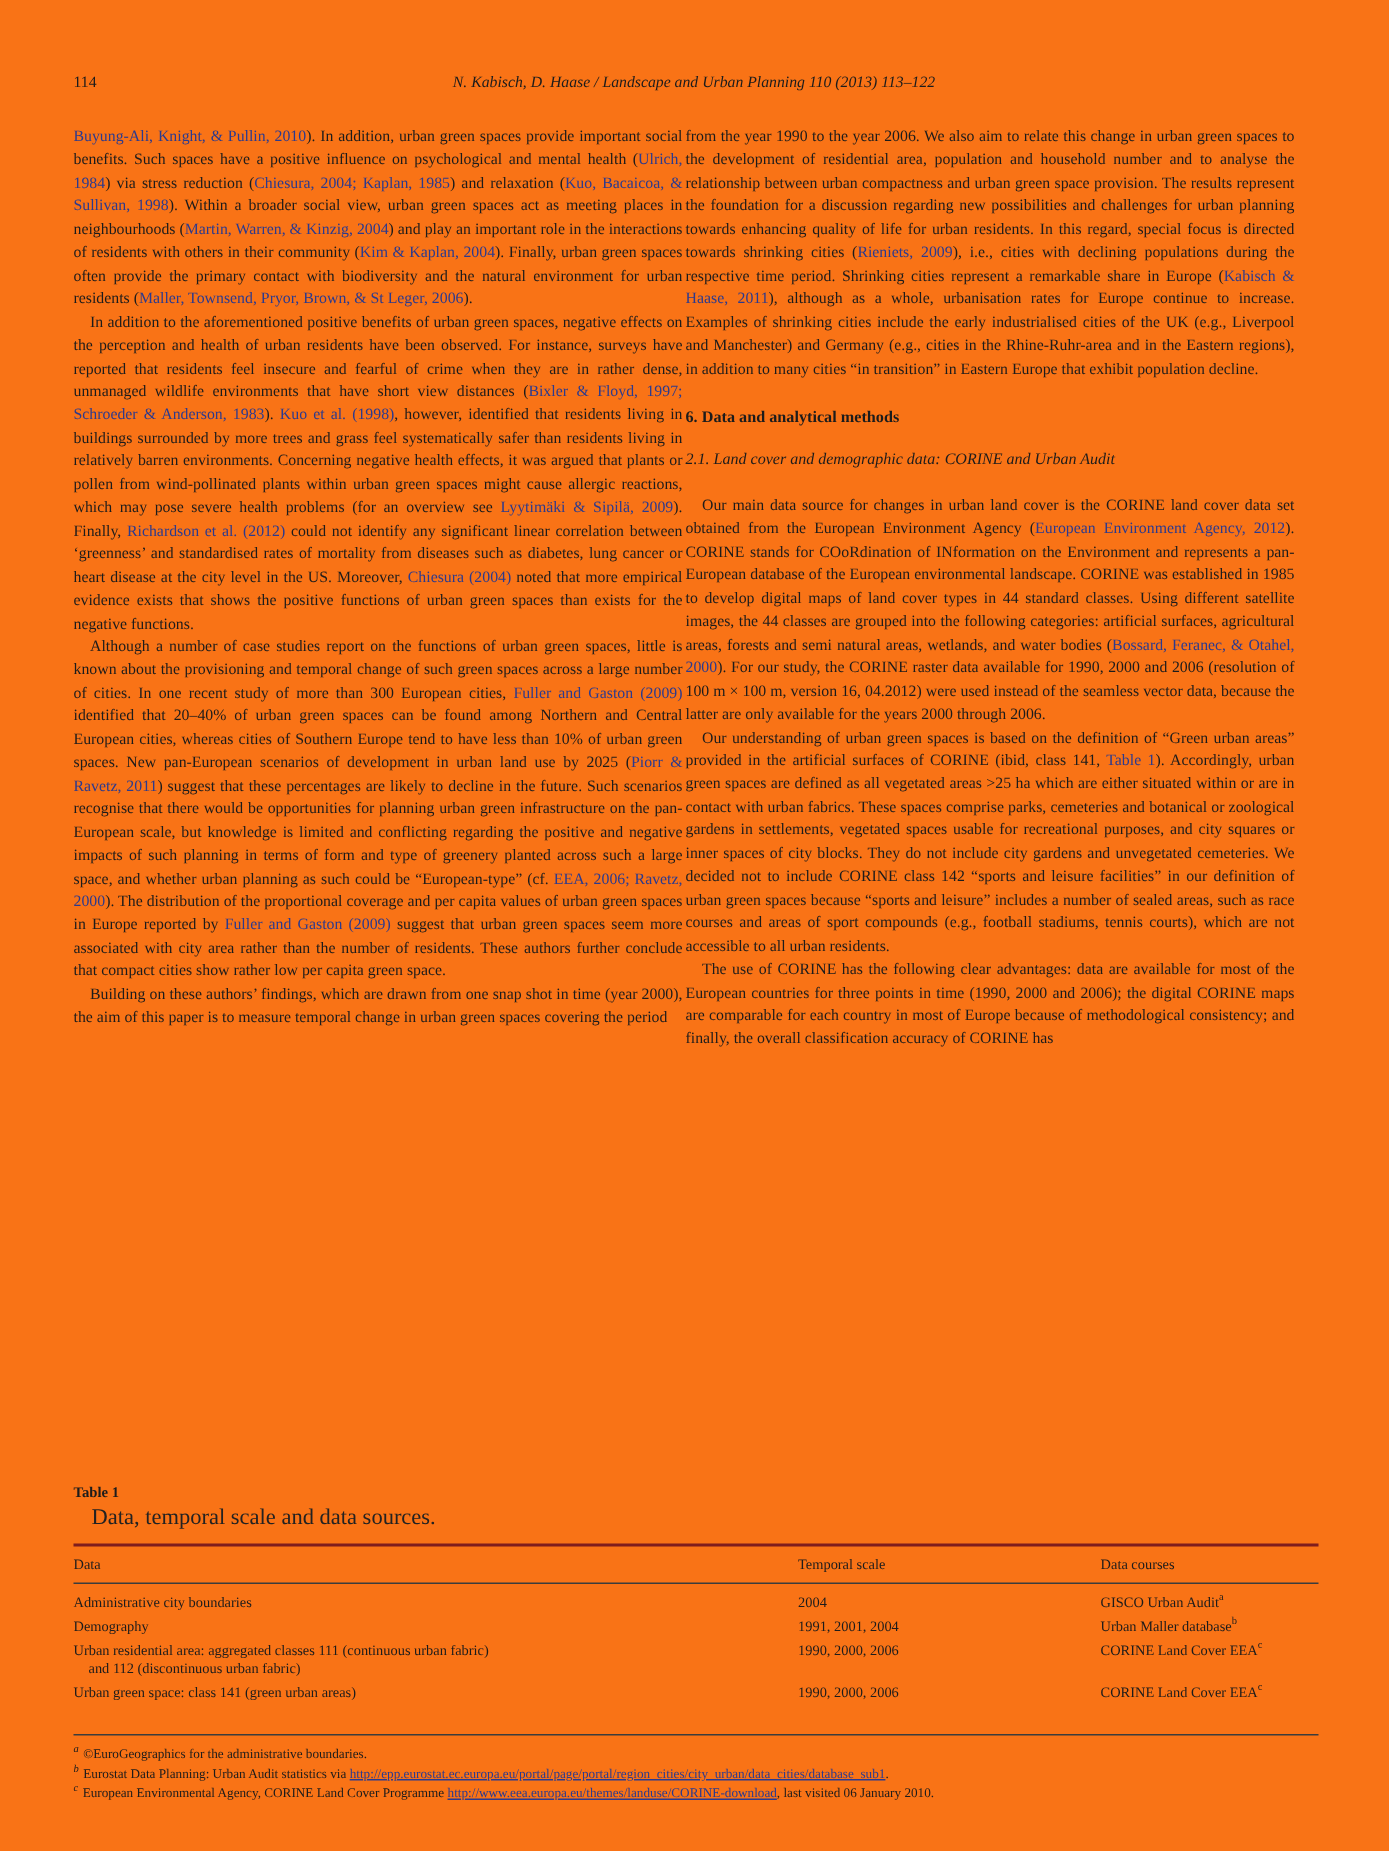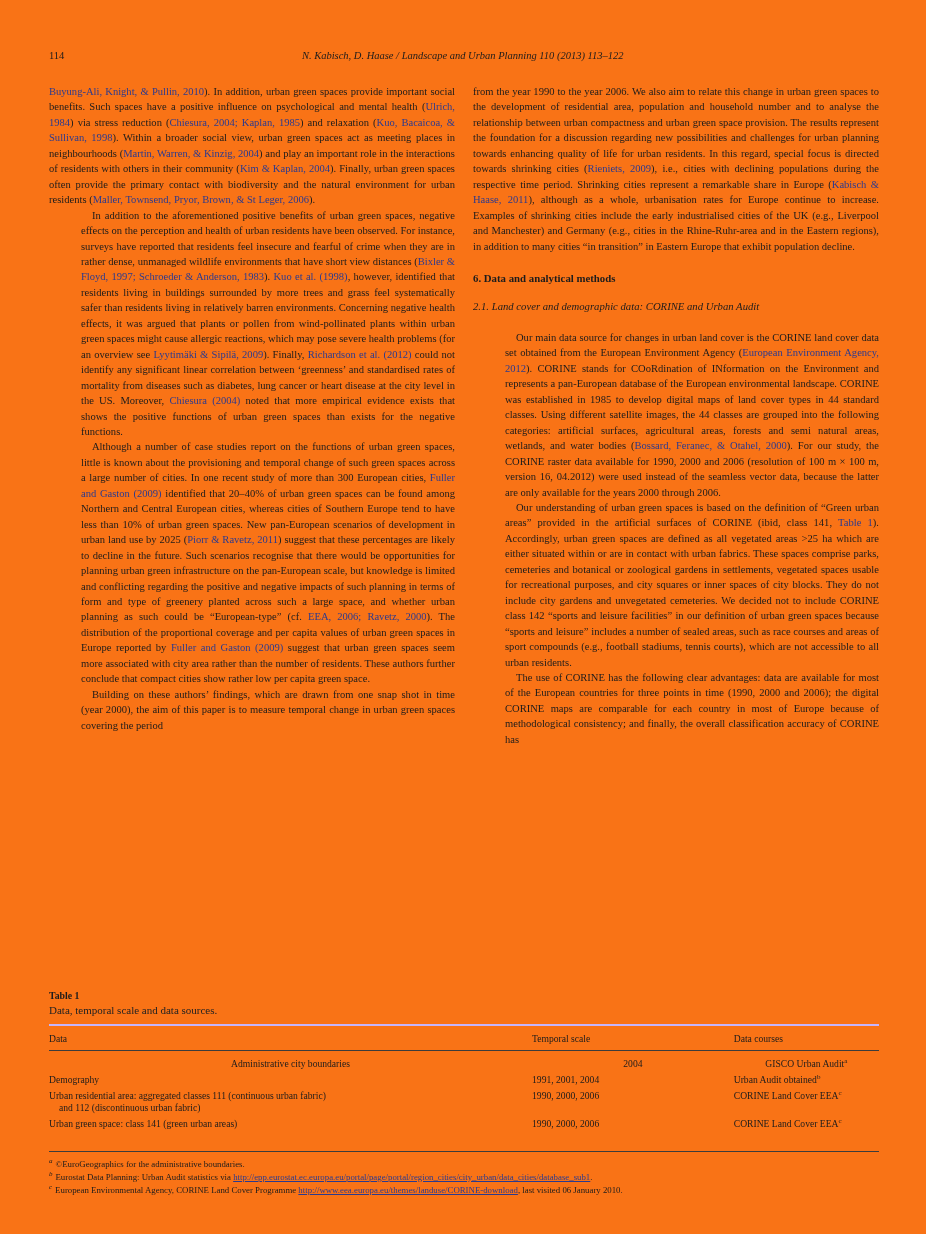--- a/index.html
+++ b/index.html
@@ -18,66 +18,66 @@
     position:absolute;top:50px;left:49px;right:47px;
     font-size:10.5px;
     display:flex;align-items:baseline;
   }
   .pageno{flex:0 0 auto;}
   .runtitle{flex:1 1 auto;text-align:center;font-style:italic;padding-right:30px;padding-left:12px;}
   
   .columns{
     position:absolute;top:84px;left:49px;
     width:830px;height:902px;
-    display:flex;gap:18px;
+    display:flex;gap:2px;
     overflow:hidden;
   }
   .col{width:406px;flex:0 0 406px;}
   .col p{
     margin:0;
     font-size:10.55px;
     line-height:15.45px;
     text-align:justify;
   }
-  .col p.indent{text-indent:11px;margin-left:32px;}
+  .col p.indent{text-indent:11px;}
   .cite{color:var(--link,#2b3a8f);}
   h2.sec{
     font-size:10.8px;line-height:14px;
     margin:17px 0 14px 0;
     font-weight:bold;font-style:normal;
   }
   h3.subsec{
     font-size:10.7px;line-height:14px;
     margin:0 0 17px 0;
     font-weight:normal;font-style:italic;
   }
   
   .tableblock{
     position:absolute;left:49px;top:990px;width:830px;
     font-size:9.6px;
   }
   .tbl-label{font-weight:bold;font-size:9.8px;margin:0 0 3px 0;}
-  .tbl-caption{font-size:11px;margin:0 0 8px 0;color:#222;}
+  .tbl-caption{font-size:15px;margin:0 0 8px 12px;color:#222;}
   table.datatable{
     width:100%;border-collapse:collapse;
-    border-top:2px solid #c4b5fd;
+    border-top:2px solid #7f1d1d;
     border-bottom:1px solid #3c3c3c;
   }
   table.datatable th{
     font-weight:normal;text-align:left;
     border-bottom:1px solid #3c3c3c;
     padding:7px 0 6px 0;
     font-size:9.6px;
   }
   table.datatable td{
     padding:2px 0 1px 0;
     vertical-align:top;
     font-size:9.6px;line-height:12.8px;
   }
-  table.datatable tr.first td{padding-top:7px;text-align:center;}
+  table.datatable tr.first td{padding-top:7px;}
   table.datatable tr.last td{padding-bottom:20px;}
   td .hang{display:block;padding-left:10px;}
   th.c1,td.c1{width:58.2%;padding-left:10px;}
   th.c2,td.c2{width:24.3%;}
   th.c3,td.c3{width:17.5%;}
   sup{font-size:7px;line-height:0;}
   .footnotes{margin-top:6px;}
   .fnote{
     font-size:8.8px;line-height:12.8px;margin:0;color:#1c1c1c;
   }
@@ -125,21 +125,21 @@
       </thead>
       <tbody>
         <tr class="first">
           <td class="c1">Administrative city boundaries</td>
           <td class="c2">2004</td>
           <td class="c3"><span>GISCO Urban Audit</span><sup>a</sup></td>
         </tr>
         <tr>
           <td class="c1">Demography</td>
           <td class="c2">1991, 2001, 2004</td>
-          <td class="c3"><span>Urban Audit obtained</span><sup>b</sup></td>
+          <td class="c3"><span>Urban Maller database</span><sup>b</sup></td>
         </tr>
         <tr>
           <td class="c1"><span>Urban residential area: aggregated classes 111 (continuous urban fabric)</span><span class="hang">and 112 (discontinuous urban fabric)</span></td>
           <td class="c2">1990, 2000, 2006</td>
           <td class="c3"><span>CORINE Land Cover EEA</span><sup>c</sup></td>
         </tr>
         <tr class="last">
           <td class="c1">Urban green space: class 141 (green urban areas)</td>
           <td class="c2">1990, 2000, 2006</td>
           <td class="c3"><span>CORINE Land Cover EEA</span><sup>c</sup></td>

